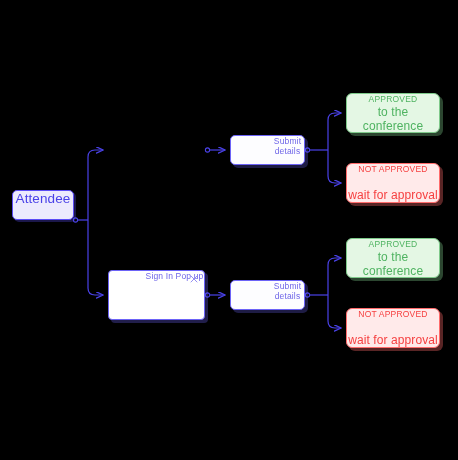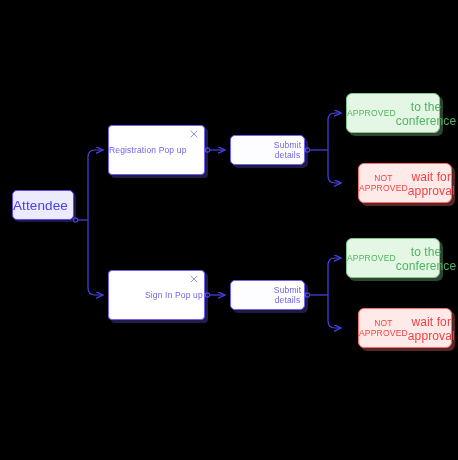--- a/index.html
+++ b/index.html
@@ -19,23 +19,23 @@
     position: absolute;
     left: 0;
     top: 0;
     width: 458px;
     height: 460px;
   }
   .node {
     position: absolute;
     box-sizing: border-box;
     display: flex;
-    flex-direction: row;
+    flex-direction: column;
     align-items: center;
-    justify-content: flex-start;
+    justify-content: space-between;
     text-align: center;
     border-radius: 6px;
     z-index: 3;
   }
   
   .node-start {
     background: #eceafd;
     border: 1.3px solid #5b4bf5;
     box-shadow: 2px 2px 0 rgba(91,75,245,0.30);
     border-radius: 5px;
@@ -89,21 +89,20 @@
     box-shadow: 3px 3px 0 rgba(126,201,138,0.35);
   }
   .node-approved .label,
   .node-approved .sublabel {
     color: #4fb361;
   }
   .node-rejected {
     background: #ffeaea;
     border: 1.2px solid #ff6b6b;
     box-shadow: 3px 3px 0 rgba(255,107,107,0.35);
-    margin-left: 12px;
   }
   .node-rejected .label,
   .node-rejected .sublabel {
     color: #f64040;
   }
   .node-approved .label,
   .node-rejected .label {
     font-size: 8.5px;
     letter-spacing: 0.2px;
   }
@@ -148,28 +147,20 @@
       <path d="M309.6,295 L328,295"></path>
       <path d="M328,295 L328,265 Q328,258 335,258 L341,258" marker-end="url(#arrow-blue)"></path>
       <path d="M328,295 L328,321 Q328,328 335,328 L341,328" marker-end="url(#arrow-blue)"></path>
     </g>
   </svg>
 
   <div class="node node-start" style="left:12px; top:190px; width:62px; height:30px;">
     <span class="label">Attendee</span>
   </div>
 
-  <div class="node node-popup" style="left:108px; top:125px; width:97px; height:50px;">
-    <span class="close-icon">
-      <svg width="8" height="8" viewBox="0 0 8 8">
-        <path d="M1,1 L7,7 M7,1 L1,7" stroke="#8a83f2" stroke-width="0.9" stroke-linecap="round" fill="none"></path>
-      </svg>
-    </span>
-    <span class="label">Registration Pop up</span>
-  </div>
 
   <div class="node node-popup" style="left:108px; top:270px; width:97px; height:50px;padding-left:36px;">
     <span class="close-icon">
       <svg width="8" height="8" viewBox="0 0 8 8">
         <path d="M1,1 L7,7 M7,1 L1,7" stroke="#8a83f2" stroke-width="0.9" stroke-linecap="round" fill="none"></path>
       </svg>
     </span>
     <span class="label">Sign In Pop up</span>
   </div>
 

